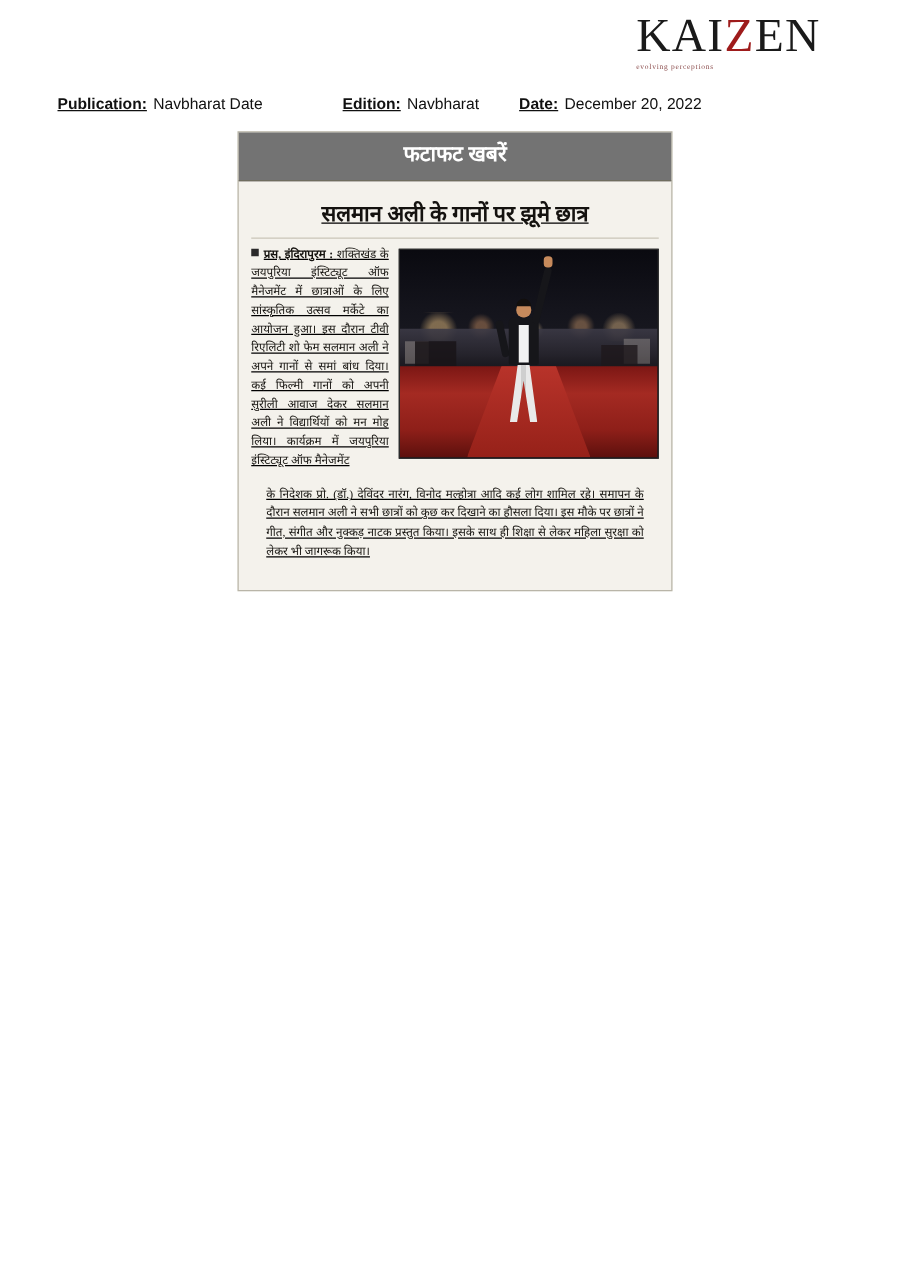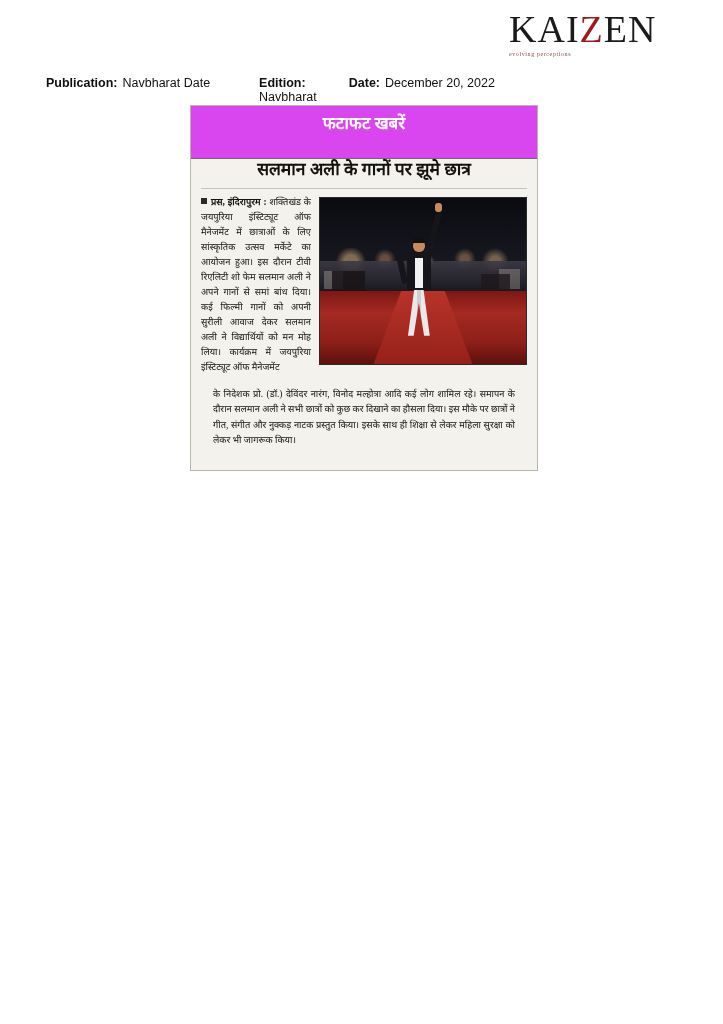--- a/index.html
+++ b/index.html
@@ -48,55 +48,57 @@
     top: 76px;
     left: 46px;
     right: 46px;
     font-size: 12.5px;
     color: #111;
     display: flex;
     align-items: baseline;
   }
   .meta-label {
     font-weight: bold;
+    text-decoration: underline;
     white-space: nowrap;
   }
   .meta-value {
     margin-left: 5px;
     white-space: nowrap;
   }
   .meta-group { display: flex; align-items: baseline; }
-  .gap-a { margin-left: 44px; flex-direction: column; }
+  .gap-a { margin-left: 64px; }
   .gap-b { margin-left: 32px; }
 
   
   .clipping {
     position: absolute;
     top: 105px;
     left: 190px;
     width: 348px;
     background: #f4f2ec;
     border: 1px solid #b9b5a8;
     box-sizing: border-box;
     padding: 0;
   }
   .clip-banner {
-    background: #d946ef;
+    background: #737373;
     text-align: center;
-    padding: 5px 0 24px 0;
+    padding: 5px 0 10px 0;
     border-bottom: 1px solid #6f6d5f;
   }
   .clip-banner-text {
     font-family: "Liberation Serif", serif;
     font-weight: bold;
     font-size: 17px;
     color: #ffffff;
   }
   .clip-body {
-    padding: 0 10px 10px 10px;
+    padding: 16px 10px 10px 10px;
+    text-decoration: underline;
   }
   .clip-headline {
     text-align: center;
     font-family: "Liberation Serif", serif;
     font-weight: bold;
     font-size: 17.5px;
     color: #14120f;
     line-height: 1.25;
     margin-bottom: 7px;
   }

